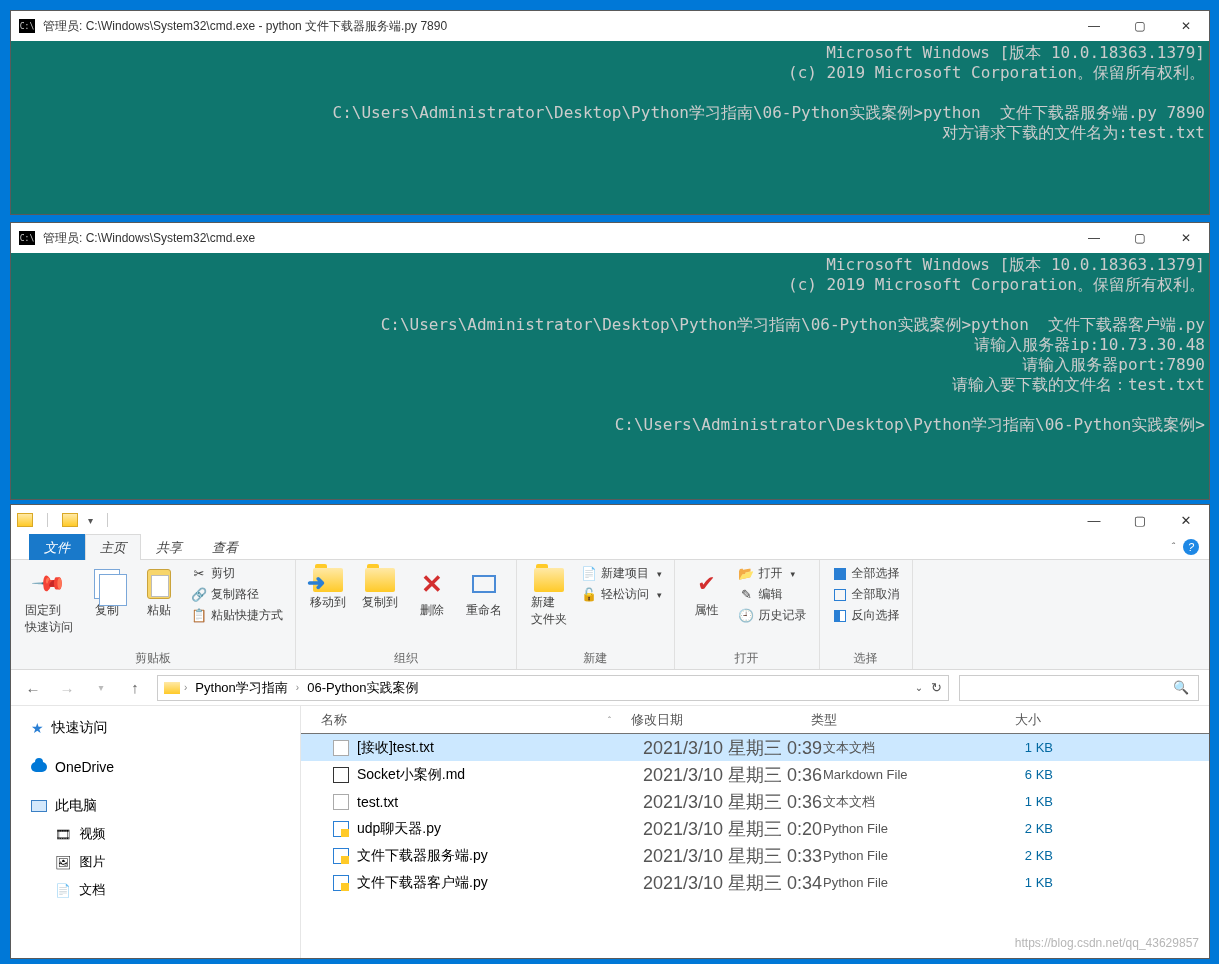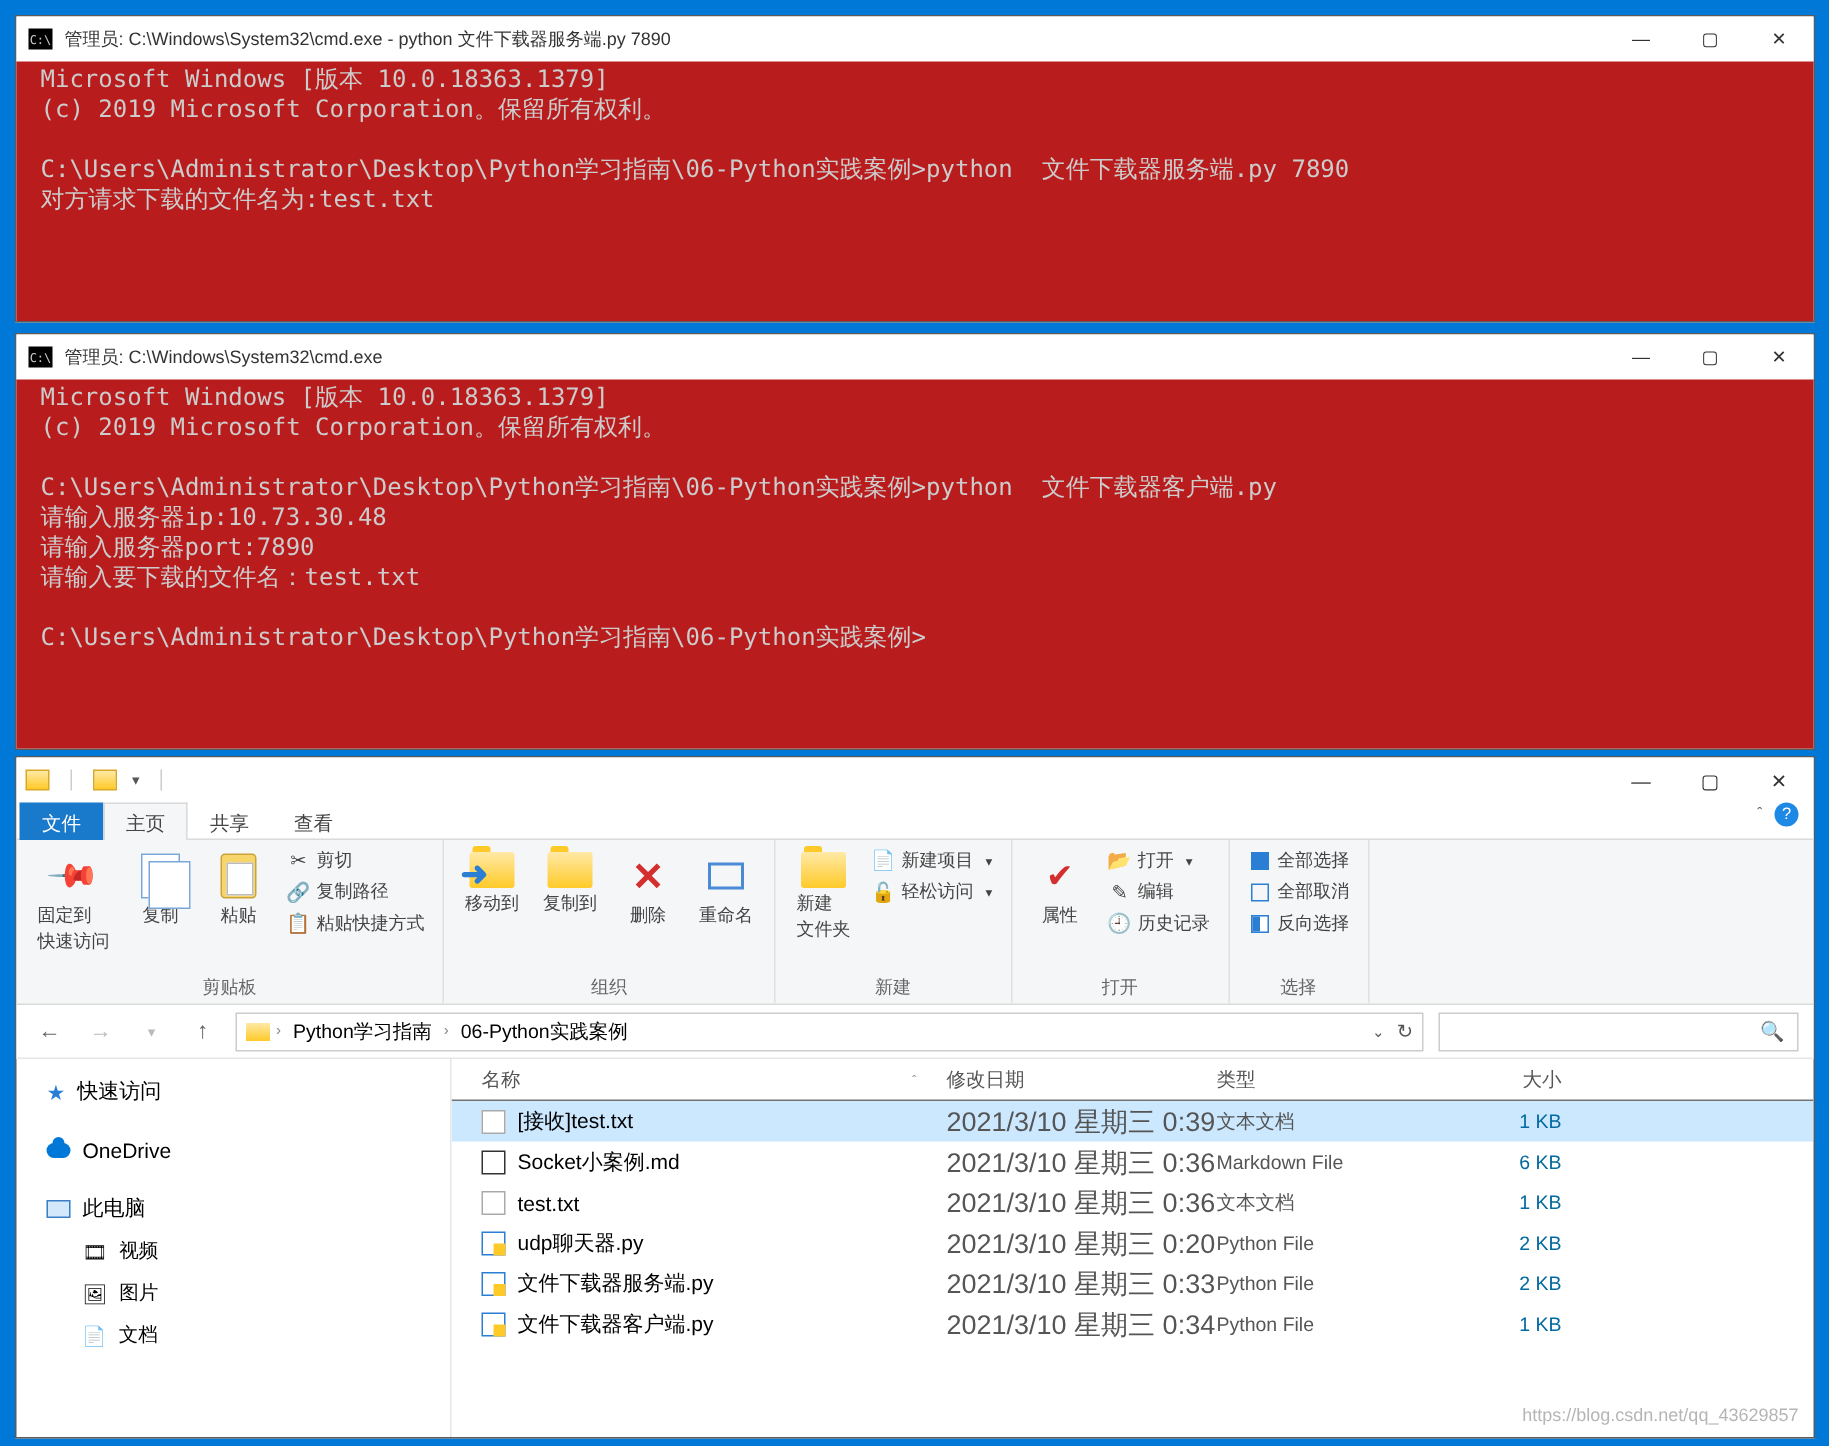--- a/index.html
+++ b/index.html
@@ -9,32 +9,32 @@
 .term-window { background: #fff; border: 1px solid #5a5a5a; position: absolute; left: 10px; width: 1200px; display: flex; flex-direction: column; }
 .term1 { top: 10px; height: 205px; }
 .term2 { top: 222px; height: 278px; }
 
 .title-bar { background: #fff; height: 30px; display: flex; align-items: center; padding: 0 0 0 8px; font-size: 12px; color: #333; }
 .title-bar .cmd-icon { width: 16px; height: 14px; background: #000; margin-right: 8px; display: flex; align-items: center; justify-content: center; color: #ccc; font-size: 8px; font-family: monospace; }
 .title-bar .title { flex: 1; }
 .win-controls { display: flex; }
 .win-btn { width: 46px; height: 30px; display: flex; align-items: center; justify-content: center; color: #333; cursor: pointer; }
 
-.term-body { flex: 1; background: #b91c1c; color: #ccc; font-family: "NSimSun", "SimSun", "Consolas", monospace; font-size: 16px; line-height: 20px; padding: 2px 16px; white-space: pre; overflow: hidden; }
+.term-body { flex: 1; background: #0f766e; color: #ccc; font-family: "NSimSun", "SimSun", "Consolas", monospace; font-size: 16px; line-height: 20px; padding: 2px 4px; white-space: pre; overflow: hidden; text-align: right; }
 
 
 .explorer { position: absolute; left: 10px; top: 504px; width: 1200px; height: 455px; background: #fff; border: 1px solid #5a5a5a; display: flex; flex-direction: column; }
 .exp-title { height: 30px; display: flex; align-items: center; padding-left: 6px; background: #fff; }
 .qat { display: flex; align-items: center; gap: 10px; margin-right: 10px; }
 .qat-folder { width: 16px; height: 14px; background: linear-gradient(#ffe9a6,#ffca28); border: 1px solid #d9a826; }
 .qat-down { font-size: 10px; color: #555; }
 .exp-path { font-size: 12px; color: #000; }
 .exp-title .win-controls { margin-left: auto; }
 
-.tabs { height: 25px; background: #fff; display: flex; align-items: flex-start; border-bottom: 1px solid #dadada; padding-left: 2px; }
+.tabs { height: 25px; background: #fff; display: flex; align-items: center; border-bottom: 1px solid #dadada; padding-left: 18px; font-style: italic; }
 .tab { padding: 4px 14px; font-size: 13px; color: #444; border: 1px solid transparent; border-bottom: none; cursor: pointer; }
 .tab.file { background: #1979ca; color: #fff; }
 .tab.active { background: #f5f6f7; border-color: #dadada; }
 .tabs .help { margin-left: auto; display: flex; align-items: center; gap: 8px; padding-right: 10px; }
 .help-q { width: 16px; height: 16px; border-radius: 50%; background: #1e88e5; color: #fff; font-size: 11px; display: flex; align-items: center; justify-content: center; }
 .chev-up { color: #666; font-size: 11px; }
 
 .ribbon { height: 110px; background: #f5f6f7; border-bottom: 1px solid #dadada; display: flex; }
 .rgroup { border-right: 1px solid #e0e0e0; display: flex; flex-direction: column; padding: 4px 8px 2px 8px; }
 .rgroup .body { flex: 1; display: flex; align-items: flex-start; gap: 4px; }
@@ -79,21 +79,21 @@
 
 .file-area { flex: 1; display: flex; flex-direction: column; overflow: hidden; }
 .col-headers { display: flex; height: 28px; align-items: center; border-bottom: 1px solid #737373; font-size: 13px; color: #555; padding-left: 20px; }
 .col-name { width: 310px; display: flex; align-items: center; gap: 6px; }
 .col-date { width: 180px; }
 .col-type { width: 150px; }
 .col-size { width: 80px; text-align: right; }
 .sort-ind { font-size: 9px; color: #888; margin-left: auto; margin-right: 20px; }
 
 .file-list { flex: 1; overflow-y: auto; }
-.file-row { display: flex; align-items: center; height: 27px; padding-left: 20px; font-size: 14px; cursor: pointer; }
+.file-row { display: flex; align-items: center; height: 27px; padding-left: 32px; font-size: 14px; cursor: pointer; }
 .file-row.selected { background: #cce8ff; }
 .fcol-name { width: 310px; display: flex; align-items: center; gap: 8px; }
 .fcol-date { width: 180px; color: #555; font-size: 18px; }
 .fcol-type { width: 150px; color: #555; font-size: 13px; }
 .fcol-size { width: 80px; text-align: right; color: #0369a1; font-size: 13px; }
 .file-icon { width: 16px; height: 16px; display: flex; align-items: center; justify-content: center; font-size: 13px; }
 .ico-txt { border: 1px solid #aaa; background: #fff; }
 .ico-md { border: 1px solid #333; background: #fff; }
 .ico-py { border: 1px solid #2a7fd4; background: #fff; position: relative; }
 .ico-py::after { content:''; position:absolute; bottom:-1px; right:-1px; width:8px; height:8px; background:#ffca28; }

